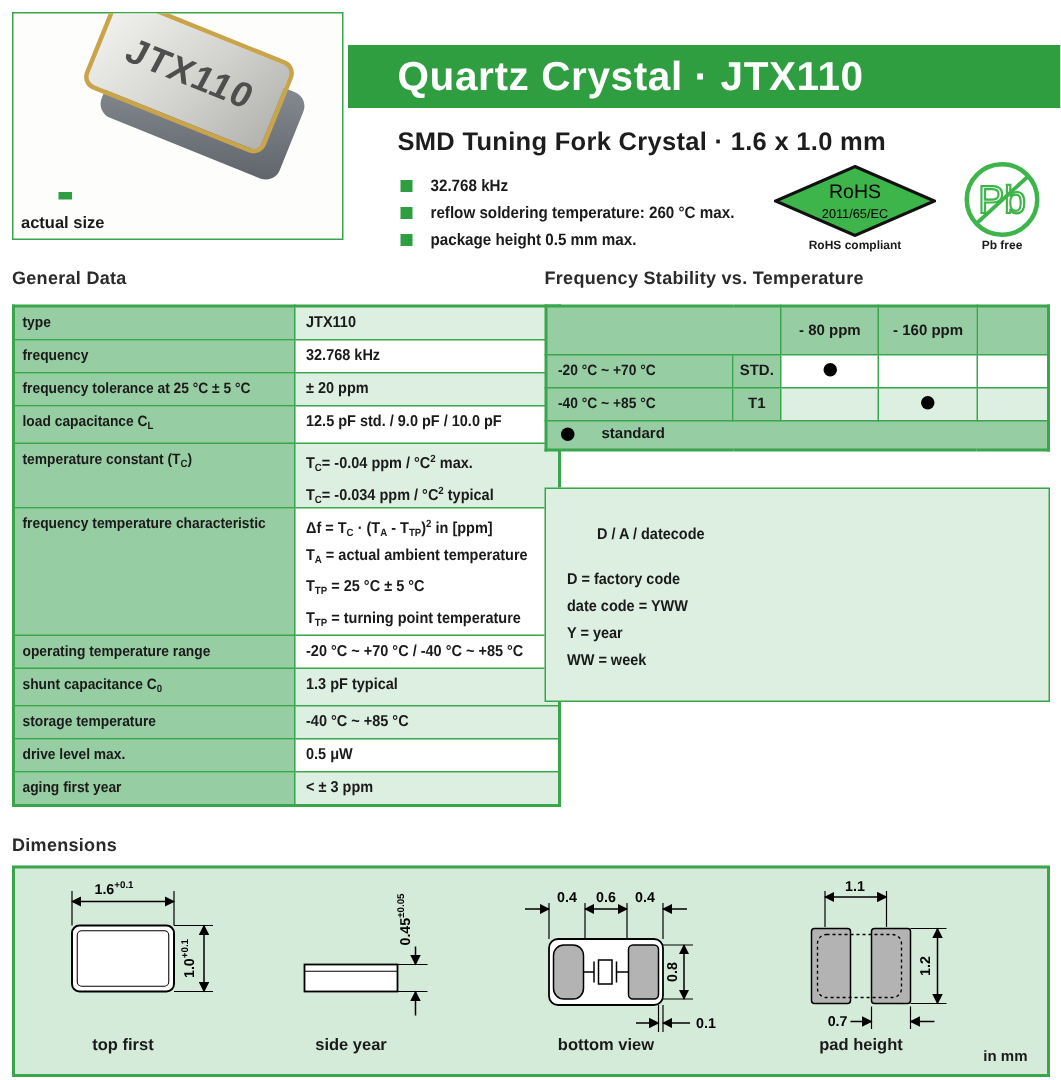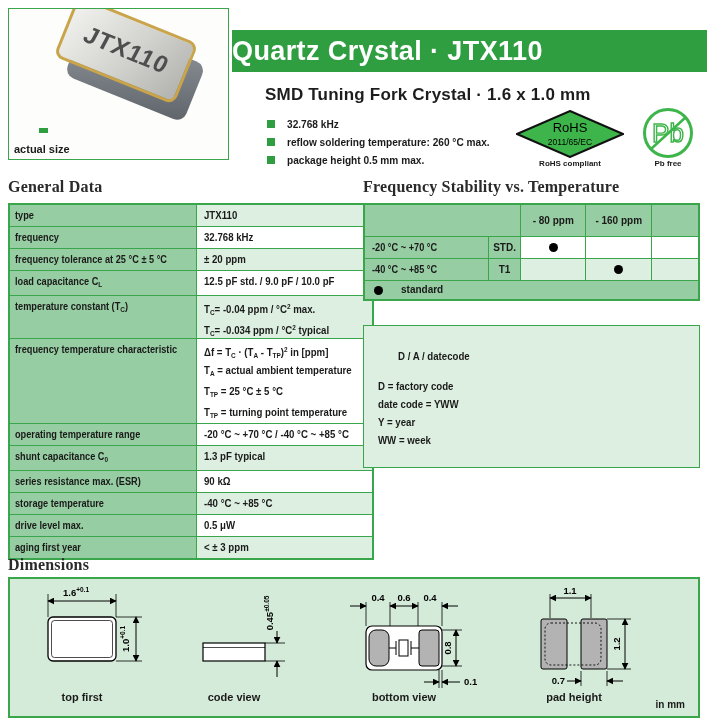--- a/index.html
+++ b/index.html
@@ -21,33 +21,33 @@
   .c-lid { position:absolute; left:24px; top:16px; width:130px; height:66px;
     background:linear-gradient(115deg,#f2f2f0,#d2d2ce 55%,#b2b3af);
     border:3px solid #c9a44a; border-radius:9px; transform:rotate(22deg);
     display:flex; align-items:center; justify-content:center; }
   .c-text { font-size:24px; font-weight:bold; color:#4e4e4e; letter-spacing:1px; transform:skewX(-6deg); }
   .actual-chip { position:absolute; left:30px; top:119px; width:9px; height:5px; background:#2f9e41; }
   .actual-label { position:absolute; left:5px; top:134px; font-size:11px; font-weight:bold; }
 
   
   .title-bar { position:absolute; left:232px; top:30px; width:475px; height:42px; background:#2f9e41;
-    color:#fff; display:flex; align-items:center; font-size:27px; font-weight:bold; letter-spacing:0.4px; }
+    color:#fff; display:flex; align-items:center; padding-left:33px; font-size:27px; font-weight:bold; letter-spacing:0.4px; }
   .subtitle { position:absolute; left:265px; top:85px; font-size:17px; font-weight:bold; color:#1d1d1d; letter-spacing:0.2px; }
   .feature-list { position:absolute; left:267px; top:115px; list-style:none; }
   .feature-list li { display:flex; align-items:center; height:18px; font-size:11px; font-weight:bold; }
   .sq { width:8px; height:8px; background:#2f9e41; margin-right:12px; flex:none; }
 
   .rohs-badge { position:absolute; left:516px; top:110px; }
   .rohs-caption { position:absolute; left:516px; top:159px; width:108px; text-align:center; font-size:8px; font-weight:bold; }
   .pb-badge { position:absolute; left:641px; top:106px; }
   .pb-caption { position:absolute; left:641px; top:159px; width:54px; text-align:center; font-size:8px; font-weight:bold; }
 
   
-  .section-heading { position:absolute; font-size:16px; font-weight:bold; color:#2a2a2a; letter-spacing:0.2px;font-family:Liberation Serif, serif; }
+  .section-heading { position:absolute; font-size:12px; font-weight:bold; color:#2a2a2a; letter-spacing:0.2px; }
   .h-general { left:8px; top:178px; } .h-freq { left:363px; top:178px; } .h-dims { left:8px; top:556px; }
 
   
   .general-table { position:absolute; left:8px; top:203px; width:338px; border-collapse:collapse; border:2px solid #3aa64c; }
   .general-table td { border:1px solid #3aa64c; vertical-align:top; }
   .g-label { background:#97cda2; width:142px; padding:0 5px; font-weight:bold; font-size:10px; line-height:21px; }
   .g-value { padding:0 7px; font-weight:bold; font-size:10.5px; background:#fff; }
   .g-value.tint { background:#ddefe0; }
   .cell-line { line-height:21px; height:21px; }
 
@@ -178,26 +178,20 @@
       <tr>
         <td class="g-label"><span class="cond">operating temperature range</span></td>
         <td class="g-value">
           <div class="cell-line"><span class="cond">-20 °C ~ +70 °C / -40 °C ~ +85 °C</span></div>
         </td>
       </tr>
       <tr>
         <td class="g-label"><span class="cond">shunt capacitance C<sub>0</sub></span></td>
         <td class="g-value tint">
           <div class="cell-line"><span class="cond">1.3 pF typical</span></div>
-        </td>
-      </tr>
-      <tr>
-        <td class="g-label"><span class="cond">series resistance max. (ESR)</span></td>
-        <td class="g-value">
-          <div class="cell-line"><span class="cond">90 kΩ</span></div>
         </td>
       </tr>
       <tr>
         <td class="g-label"><span class="cond">storage temperature</span></td>
         <td class="g-value tint">
           <div class="cell-line"><span class="cond">-40 °C ~ +85 °C</span></div>
         </td>
       </tr>
       <tr>
         <td class="g-label"><span class="cond">drive level max.</span></td>
@@ -345,17 +339,17 @@
     <line x1="41" y1="17" x2="82" y2="17" stroke="#000" stroke-width="1" marker-start="url(#arr)" marker-end="url(#arr)"></line>
     <line x1="116" y1="38" x2="116" y2="88" stroke="#000" stroke-width="1" marker-start="url(#arr)" marker-end="url(#arr)"></line>
     <line x1="58" y1="100" x2="72" y2="100" stroke="#000" stroke-width="1" marker-end="url(#arr)"></line>
     <line x1="114" y1="100" x2="98" y2="100" stroke="#000" stroke-width="1" marker-end="url(#arr)"></line>
     <text x="61" y="13" text-anchor="middle">1.1</text>
     <text transform="rotate(-90 111 63)" x="111" y="63" text-anchor="middle">1.2</text>
     <text x="56" y="103" text-anchor="end">0.7</text>
   </svg>
 
   <div class="view-label" style="left:72px">top first</div>
-  <div class="view-label" style="left:224px">code view</div>
+  <div class="view-label" style="left:224px">side year</div>
   <div class="view-label" style="left:394px">bottom view</div>
   <div class="view-label" style="left:564px">pad height</div>
   <div class="units-note">in mm</div>
 </div>
 
 </body></html>

